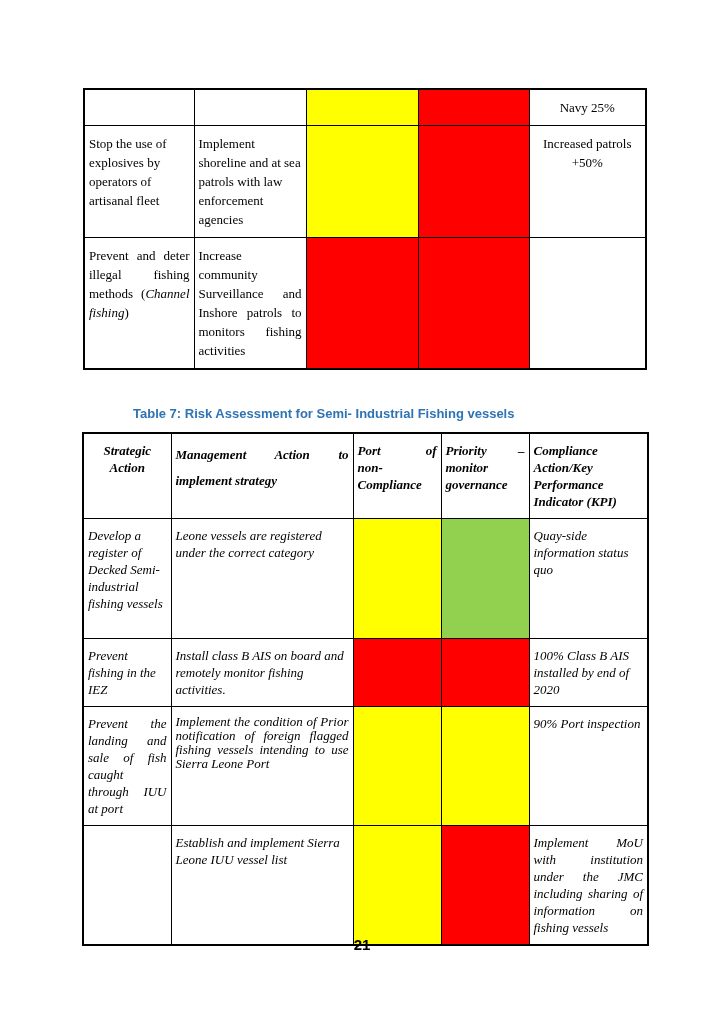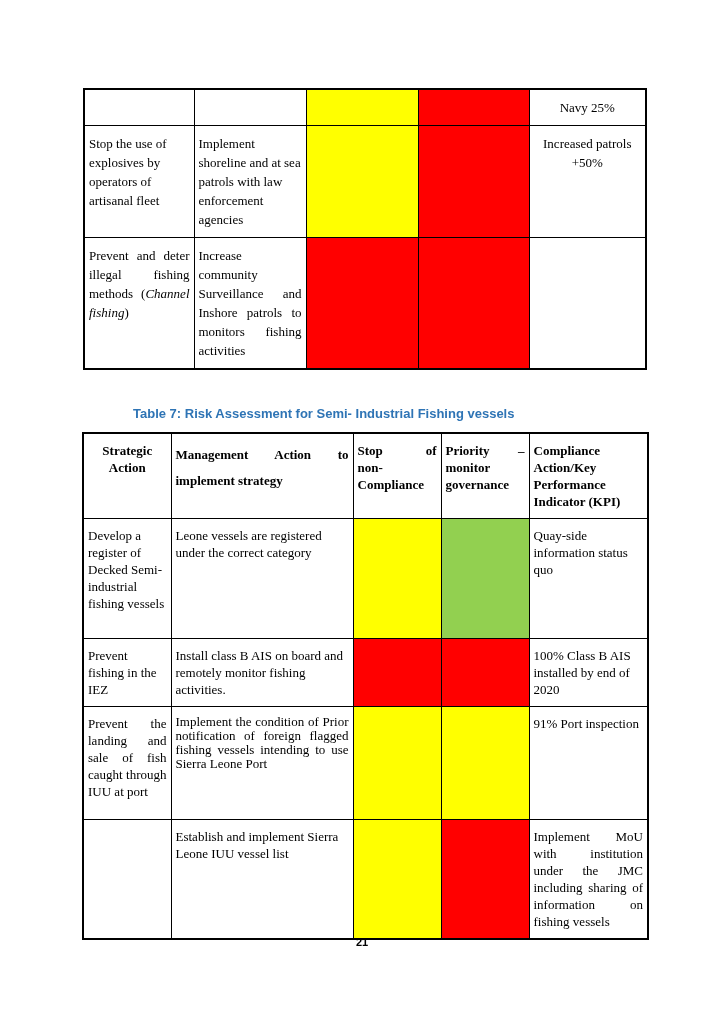--- a/index.html
+++ b/index.html
@@ -5,34 +5,34 @@
   html,body{margin:0;padding:0;background:#fff;}
   #page{
     position:relative;width:724px;height:1024px;background:#ffffff;
     font-family:"Liberation Serif", serif;color:#000;overflow:hidden;
   }
   table{border-collapse:collapse;table-layout:fixed;position:absolute;}
   td{border:1px solid #000;vertical-align:top;padding:8px 4px;overflow:hidden;}
   
   #t6{left:83px;top:88px;width:562px;border:2px solid #000;font-size:13px;line-height:19px;}
   
-  #t7{left:82px;top:432px;width:565px;border:2px solid #000;font-size:13px;line-height:17px;}
+  #t7{left:82px;top:432px;width:565px;border:2px solid #000;font-size:13px;line-height:17px;font-style:italic;}
   #t7 .hdr td{font-weight:bold;}
   .just{text-align:justify;margin-left:31px;}
   .ctr{text-align:center;}
   .jl{text-align:justify;text-align-last:justify;}
   .lh22{line-height:14px;}
   .lh26 div{line-height:26px;}
   .caption{
     position:absolute;left:133px;top:406px;width:480px;
     font-family:"Liberation Sans", sans-serif;font-size:13px;font-weight:bold;
   }
   .pagenum{
     position:absolute;left:0;top:936px;width:724px;text-align:center;
-    font-family:"Liberation Sans", sans-serif;font-size:11px;font-weight:600;
+    font-family:"Liberation Sans", sans-serif;font-size:15px;font-weight:600;
   }
   i{font-style:italic;}
 </style>
 </head>
 <body>
 
 <div id="page">
 
   <table id="t6">
     <colgroup>
@@ -78,21 +78,21 @@
         <col style="width:119px">
     </colgroup>
     <tbody>
         <tr class="hdr" style="height:68px">
       <td class="ctr">Strategic Action</td>
       <td class="lh26">
         <div class="jl">Management Action to</div>
         <div>implement strategy</div>
       </td>
       <td>
-        <div class="jl">Stop of</div>
+        <div class="jl">Port of</div>
         <div>non-</div>
         <div>Compliance</div>
       </td>
       <td>
         <div class="jl">Priority –</div>
         <div>monitor</div>
         <div>governance</div>
       </td>
       <td>Compliance Action/Key Performance Indicator (KPI)</td>
     </tr>
@@ -108,21 +108,21 @@
       <td>Install class B AIS on board and remotely monitor fishing activities.</td>
       <td style="background: rgb(255, 0, 0);"></td>
       <td style="background: rgb(255, 0, 0);"></td>
       <td>100% Class B AIS installed by end of 2020</td>
     </tr>
     <tr style="height:113px">
       <td class="just">Prevent the landing and sale of fish caught through IUU at port</td>
       <td class="just lh22">Implement the condition of Prior notification of foreign flagged fishing vessels intending to use Sierra Leone Port</td>
       <td style="background: rgb(255, 255, 0);"></td>
       <td style="background: rgb(255, 255, 0);"></td>
-      <td class="just">91% Port inspection</td>
+      <td class="just">90% Port inspection</td>
     </tr>
     <tr style="height:102px">
       <td></td>
       <td>Establish and implement Sierra Leone IUU vessel list</td>
       <td style="background: rgb(255, 255, 0);"></td>
       <td style="background: rgb(255, 0, 0);"></td>
       <td class="just">Implement MoU with institution under the JMC including sharing of information on fishing vessels</td>
     </tr>
   </tbody>
     </table>

